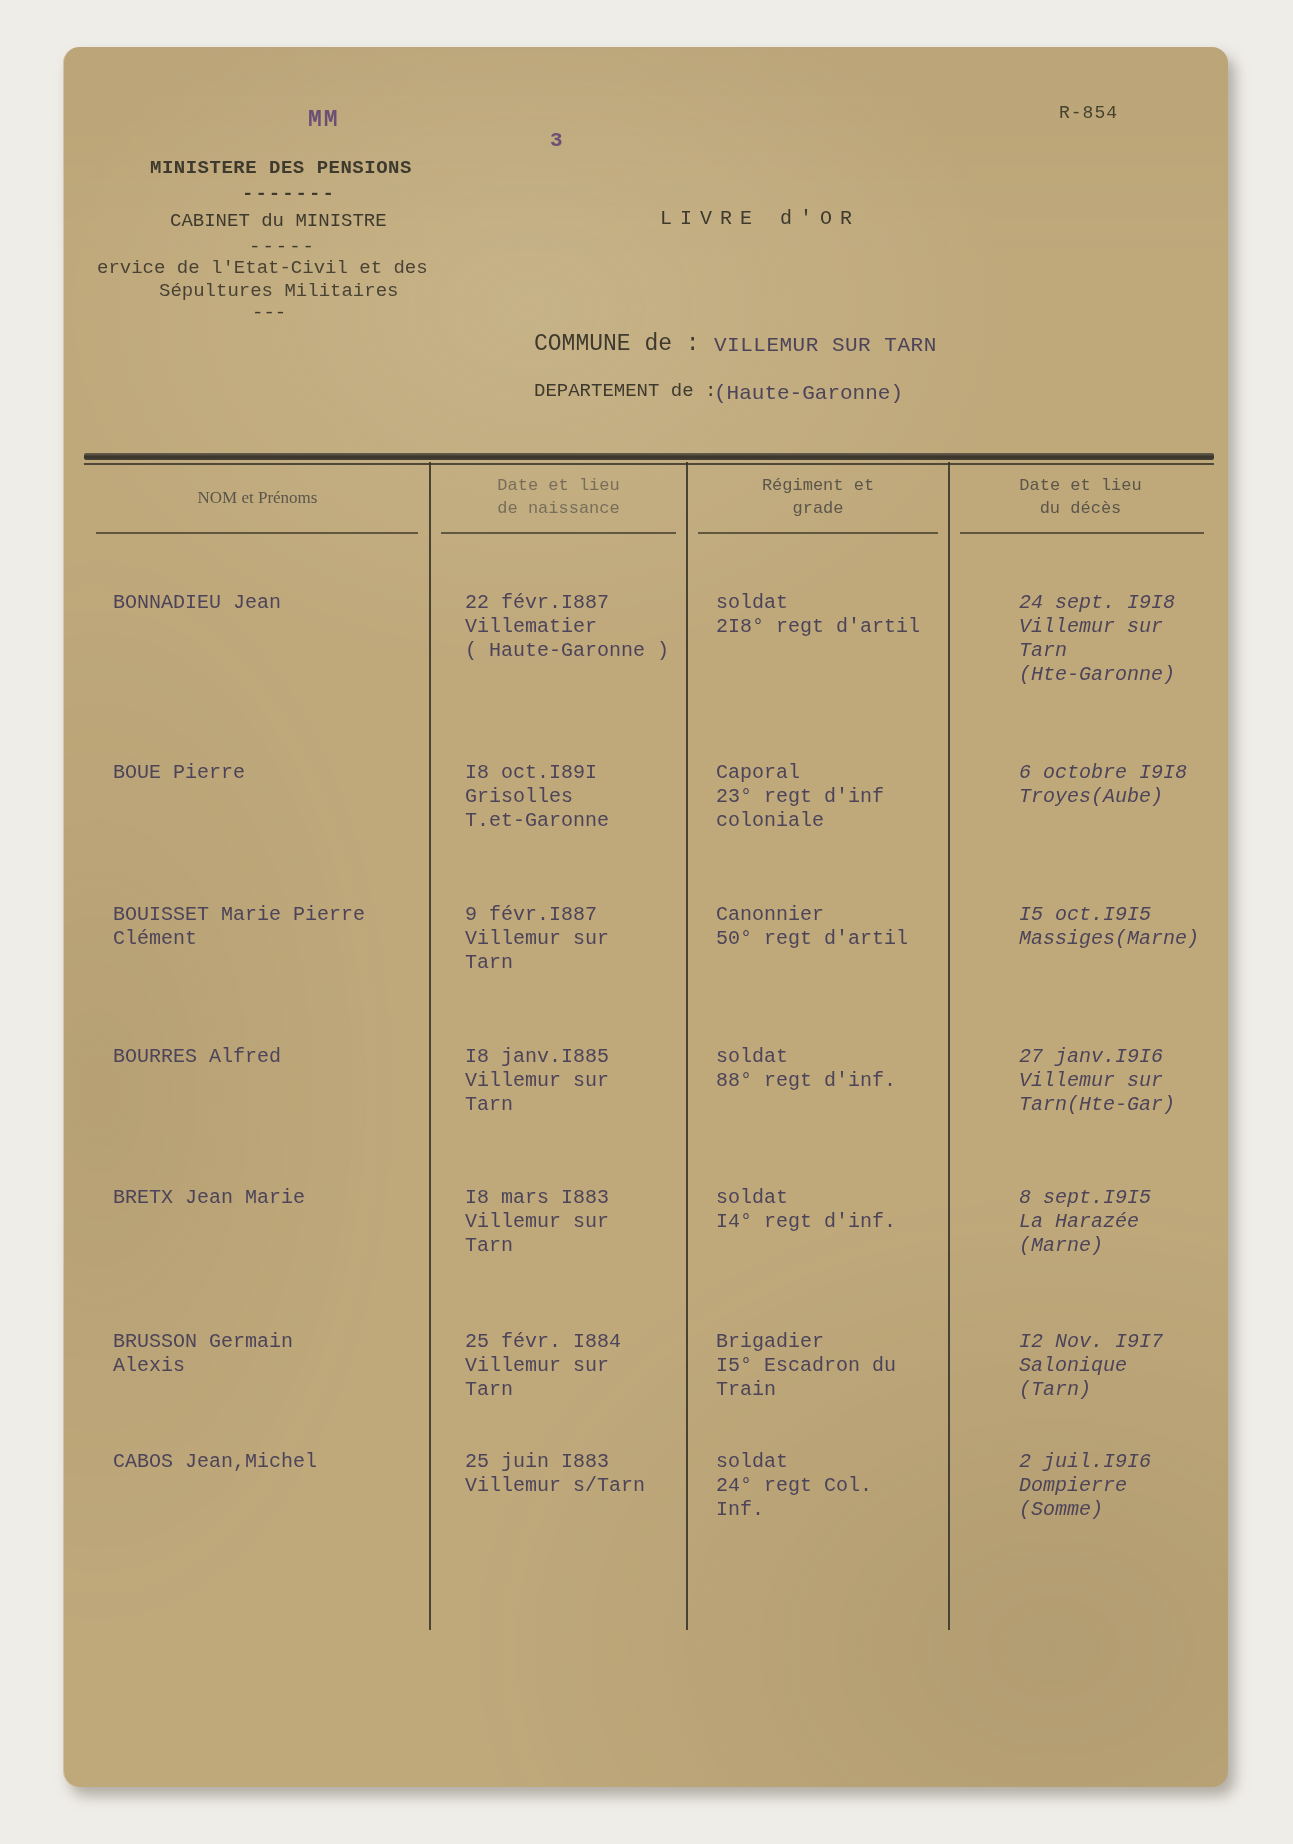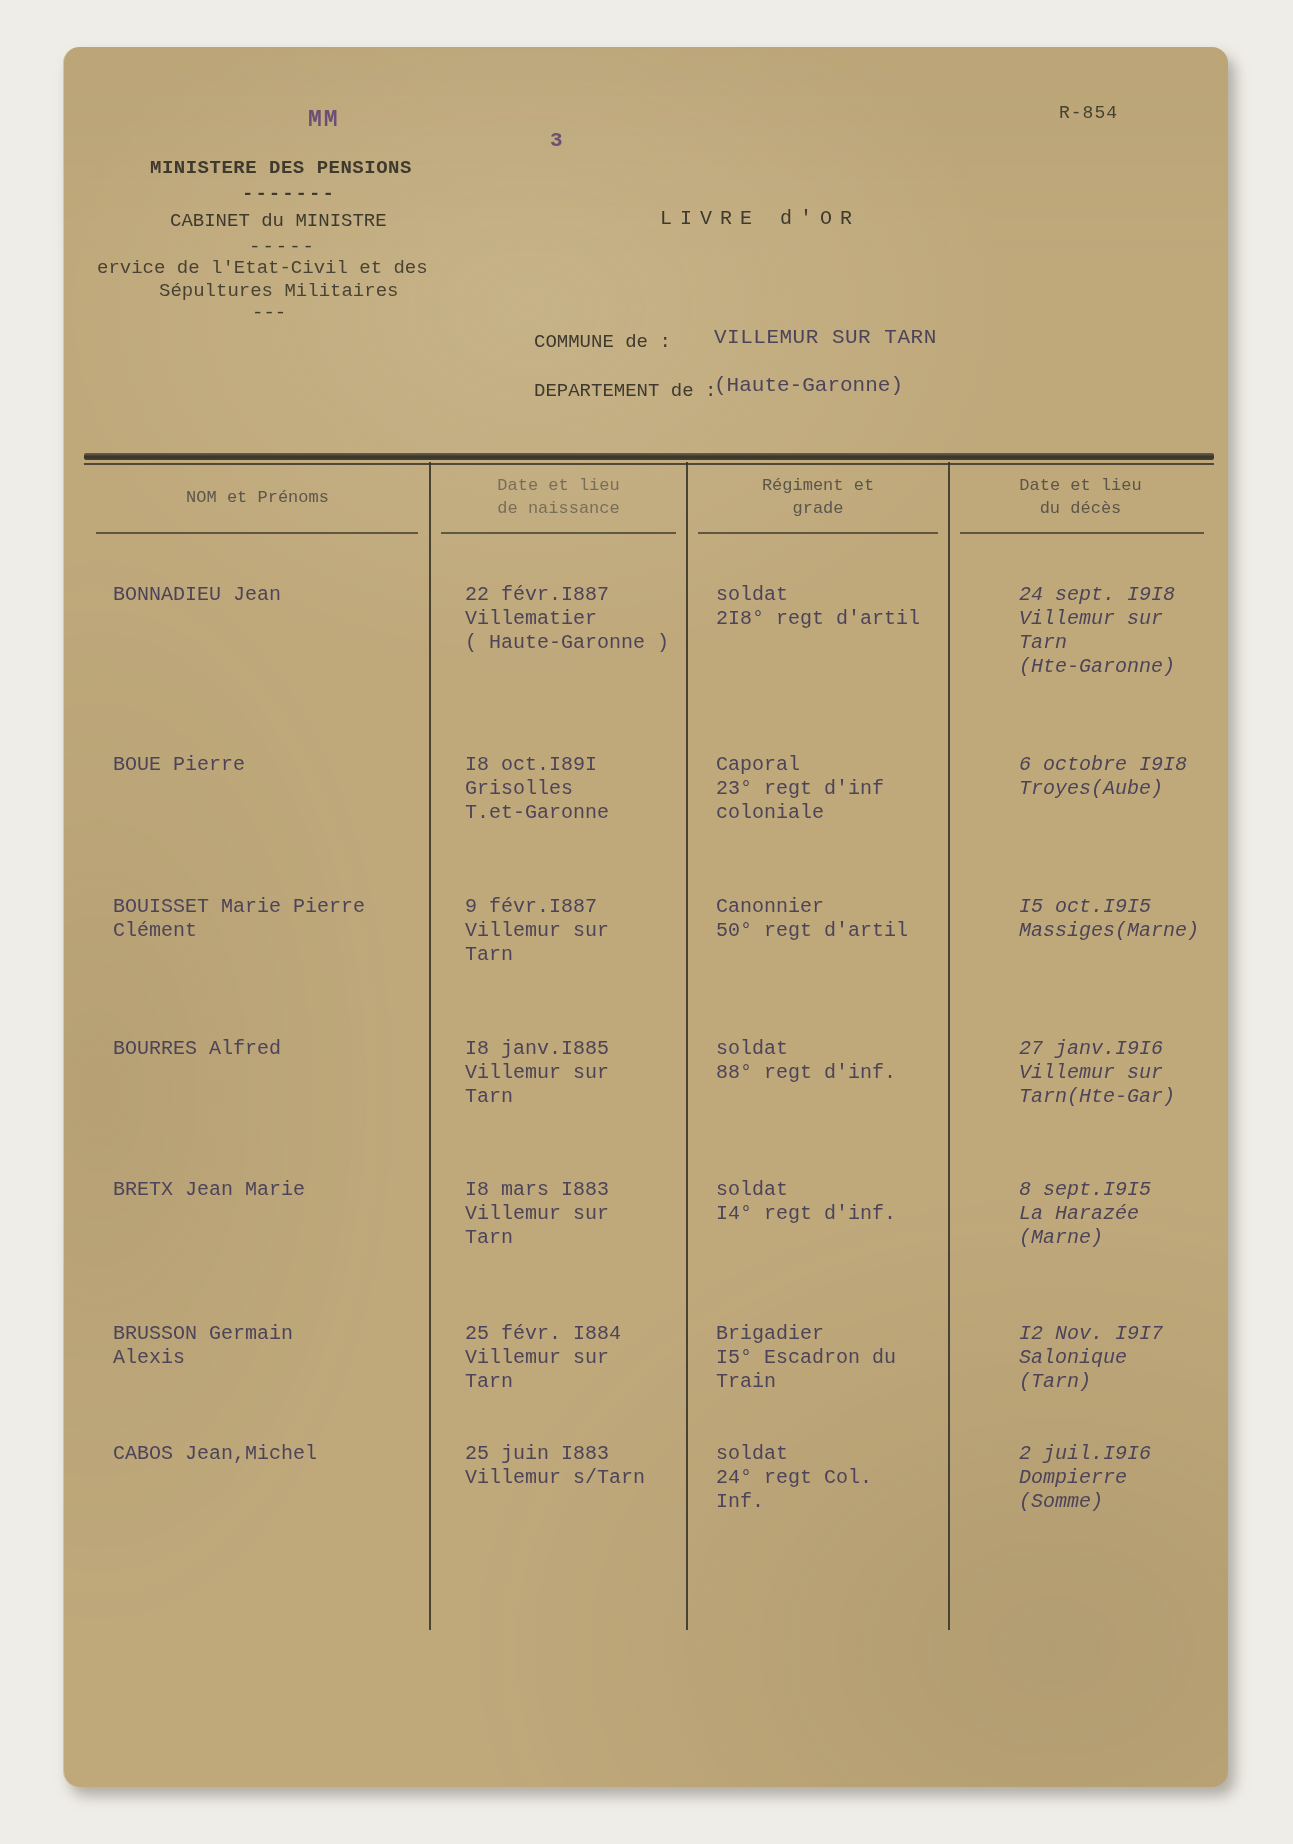--- a/index.html
+++ b/index.html
@@ -18,39 +18,39 @@
       radial-gradient(ellipse 900px 700px at 85% 92%, rgba(82,66,40,0.12), transparent 65%),
       radial-gradient(ellipse 500px 900px at 3% 60%, rgba(92,76,50,0.09), transparent 60%),
       linear-gradient(180deg, rgba(120,105,75,0.06), rgba(0,0,0,0) 12%);
     box-shadow:7px 9px 14px rgba(125,120,110,0.55);
     border-left:1px solid rgba(255,255,255,0.35);
     border-radius:16px;
   }
   .abs{position:absolute;white-space:pre-line;}
   
   .ink-dark{color:#3f3a2e;}
-  .ink-purple{color:#4d4459;}
+  .ink-purple{color:#4d4459;margin-top:8px;}
   .ink-stamp{color:#6b4f75;}
   .ink-ref{color:#45432c;}
   .ink-faded{color:#5b554a;}
 
   .stamp-mm{left:244px;top:60px;font-size:23px;font-weight:bold;letter-spacing:2px;}
   .ref{left:995px;top:56px;font-size:18px;letter-spacing:1px;}
   .pnum{left:486px;top:82px;font-size:21px;font-weight:bold;}
 
   .ministry{left:86px;top:110px;font-size:19px;font-weight:bold;letter-spacing:0.5px;}
   .dash1{left:178px;top:136px;font-size:19px;font-weight:bold;letter-spacing:2px;}
   .cabinet{left:106px;top:163px;font-size:19px;text-align:center;}
   .dash2{left:185px;top:189px;font-size:19px;letter-spacing:2px;}
   .svc1{left:33px;top:210px;font-size:19px;opacity:0.92;}
   .svc2{left:95px;top:233px;font-size:19px;opacity:0.92;}
   .dash3{left:188px;top:255px;font-size:19px;}
 
   .title{left:596px;top:160px;font-size:20px;letter-spacing:8px;}
-  .commune-label{left:470px;top:284px;font-size:19px;}
+  .commune-label{left:470px;top:284px;font-size:23px;}
   .commune-value{left:650px;top:279px;font-size:21px;letter-spacing:0.5px;}
   .dept-label{left:470px;top:333px;font-size:19px;}
   .dept-value{left:650px;top:327px;font-size:21px;}
 
   
   .table{position:absolute;left:0;top:0;width:1164px;height:1740px;}
   .toprule{
     position:absolute;left:20px;top:406px;width:1130px;height:7px;
     background:linear-gradient(180deg,#6a6250 0%,#37332a 55%,#4a4436 100%);
     border-radius:2px;
@@ -60,21 +60,21 @@
     background:#3c372b;opacity:0.85;
   }
   .vline{position:absolute;top:415px;width:2px;height:1168px;background:#3c372b;opacity:0.9;}
   .v1{left:365px;} .v2{left:622px;} .v3{left:884px;}
 
   .th{
     position:absolute;top:419px;height:62px;
     display:flex;align-items:center;justify-content:center;
     text-align:center;font-size:17px;line-height:23px;white-space:pre-line;
   }
-  .th1{left:22px;width:343px;}
+  .th1{left:22px;width:343px;font-family:Liberation Serif, serif;}
   .th2{left:367px;width:255px;opacity:0.72;}
   .th3{left:624px;width:260px;}
   .th4{left:886px;width:261px;}
   .underline{position:absolute;top:485px;height:2px;background:#48422f;opacity:0.8;}
   .u1{left:32px;width:322px;}
   .u2{left:377px;width:235px;}
   .u3{left:634px;width:240px;}
   .u4{left:896px;width:244px;}
 
   .row{position:absolute;left:0;width:1164px;height:0;}

